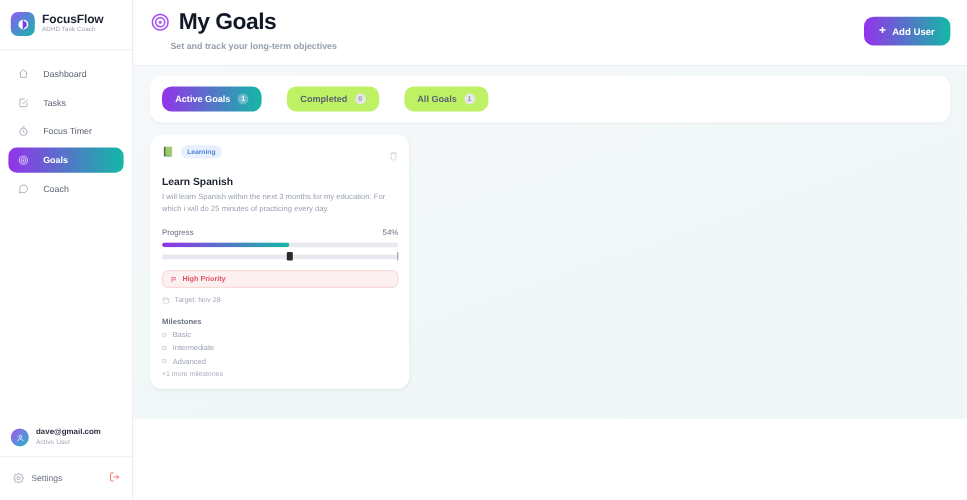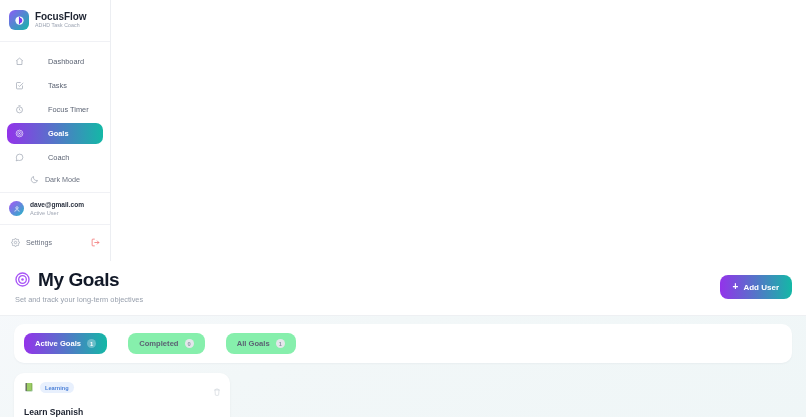--- a/index.html
+++ b/index.html
@@ -2,21 +2,21 @@
 <html><head>
 <meta charset="utf-8">
 <style>
   * { box-sizing: border-box; margin: 0; padding: 0; }
   html, body {
     width: 806px; height: 417px;
     font-family: "Liberation Sans", sans-serif;
     overflow: hidden;
     background: #ffffff;
   }
-  #app { display: flex; width: 806px; height: 417px; position: relative; flex-direction: column; }
+  #app { display: flex; width: 806px; height: 417px; position: relative; }
 
   
   .sidebar {
     width: 111px; height: 417px;
     background: #ffffff;
     border-right: 1px solid #eceef2;
     display: flex; flex-direction: column;
     position: relative;
     flex: 0 0 111px;
   }
@@ -30,21 +30,21 @@
     background: linear-gradient(135deg, #8b5cf6 0%, #14b8a6 100%);
     display: flex; align-items: center; justify-content: center;
     flex: 0 0 20px;
   }
   .brand-text { display: flex; flex-direction: column; line-height: 1.1; }
   .brand-title { font-size: 10px; font-weight: bold; color: #1d2330; letter-spacing: -0.1px; }
   .brand-sub { font-size: 5.2px; color: #9aa2b1; margin-top: 1.5px; letter-spacing: 0.1px; }
 
   .nav { padding: 9px 7px 0 7px; display: flex; flex-direction: column; gap: 3px; }
   .nav-item {
-    display: flex; align-items: center; gap: 24px;
+    display: flex; align-items: center; gap: 12px;
     padding: 6px 8px; border-radius: 7px;
     font-size: 7.4px; color: #5b6373; cursor: pointer;
   }
   .nav-item .nav-ico { width: 9px; height: 9px; flex: 0 0 9px; display: flex; align-items: center; justify-content: center; }
   .nav-item.active {
     background: linear-gradient(90deg, #9333ea 0%, #14b8a6 100%);
     color: #ffffff; font-weight: bold;
   }
   .nav-item.active .nav-ico svg { stroke: #ffffff; }
   .nav-ico svg { stroke: #8d95a5; fill: none; stroke-width: 1.6; }
@@ -90,21 +90,21 @@
   .header {
     background: #ffffff;
     padding: 9px 14px 11px 14px;
     display: flex; align-items: flex-start; justify-content: space-between;
     border-bottom: 1px solid #eef0f3;
     min-height: 50px;
   }
   .title-row { display: flex; align-items: center; gap: 7px; }
   .title-ico { width: 17px; height: 17px; flex: 0 0 17px; display: flex; align-items: center; justify-content: center; }
   .page-title { font-size: 19px; font-weight: bold; color: #111827; letter-spacing: -0.4px; line-height: 1; }
-  .page-sub { font-size: 7.4px; color: #98a0ad; margin-top: 6px; margin-left: 1px; }
+  .page-sub { font-size: 7.4px; color: #98a0ad; margin-top: 6px; margin-left: 17px; font-weight: bold; }
 
   .add-goal {
     display: flex; align-items: center; gap: 5px;
     background: linear-gradient(90deg, #9333ea 0%, #14b8a6 100%);
     color: #ffffff; font-size: 8px; font-weight: bold;
     padding: 7px 13px; border-radius: 8px; border: none; cursor: pointer;
     margin-top: 5px;
   }
   .add-goal .plus { font-size: 10px; font-weight: bold; line-height: 1; }
 
@@ -113,21 +113,21 @@
     background: #ffffff;
     border-radius: 10px;
     margin: 8px 14px 0 14px;
     padding: 9px 10px;
     box-shadow: 0 1px 2px rgba(16,24,40,0.04);
   }
   .tabs { display: flex; gap: 21px; align-items: center; }
   .tab {
     display: flex; align-items: center; gap: 6px;
     font-size: 7.6px; color: #5b6373; font-weight: bold;
-    background: #86efac; border-radius: 8px;
+    background: #bef264; border-radius: 8px;
     padding: 6px 11px; cursor: pointer; border: none;
   }
   .tab.active { background: linear-gradient(90deg, #9333ea 0%, #14b8a6 100%); color: #ffffff; }
   .tab-badge {
     background: rgba(255,255,255,0.3); color: #ffffff;
     font-size: 5.8px; border-radius: 20px; min-width: 9px; height: 9px;
     display: flex; align-items: center; justify-content: center; padding: 0 3px;
   }
   .tab:not(.active) .tab-badge { background: #e4e6eb; color: #8d95a5; }
 
@@ -243,26 +243,20 @@
           <svg width="9" height="9" viewBox="0 0 24 24">
               <path d="M21 11.5a8.4 8.4 0 0 1-9 8.5 9.7 9.7 0 0 1-3.6-.7L3 21l1.8-4.8A8.3 8.3 0 0 1 3.6 11 8.4 8.4 0 0 1 12 3a8.4 8.4 0 0 1 9 8.5z"></path>
             </svg>
         </span>
         <span>Coach</span>
       </div>
     </nav>
 
     <div class="sidebar-spacer"></div>
 
-    <div class="dark-mode">
-      <svg width="9" height="9" viewBox="0 0 24 24">
-          <path d="M20 14.5A8.5 8.5 0 0 1 9.5 4 8.5 8.5 0 1 0 20 14.5z"></path>
-        </svg>
-      <span>Dark Mode</span>
-    </div>
 
     <div class="profile">
       <div class="avatar">
         <svg width="8" height="8" viewBox="0 0 24 24" fill="none" stroke="#ffffff" stroke-width="2">
             <circle cx="12" cy="8.5" r="3.4"></circle>
             <path d="M5.5 20c0-3.6 2.9-5.6 6.5-5.6s6.5 2 6.5 5.6"></path>
           </svg>
       </div>
       <div class="profile-text">
         <span class="profile-email">dave@gmail.com</span>

